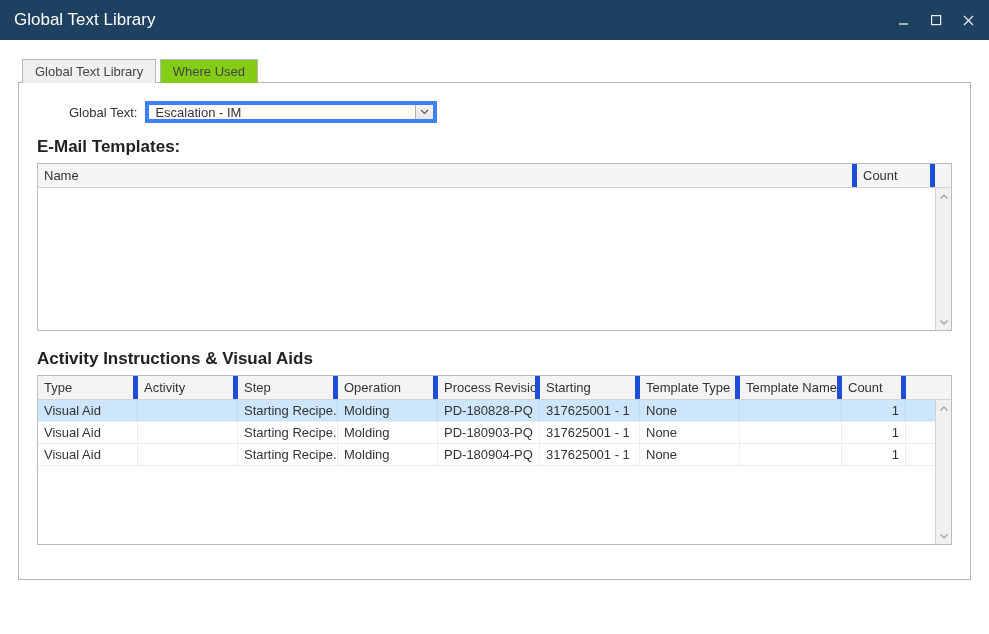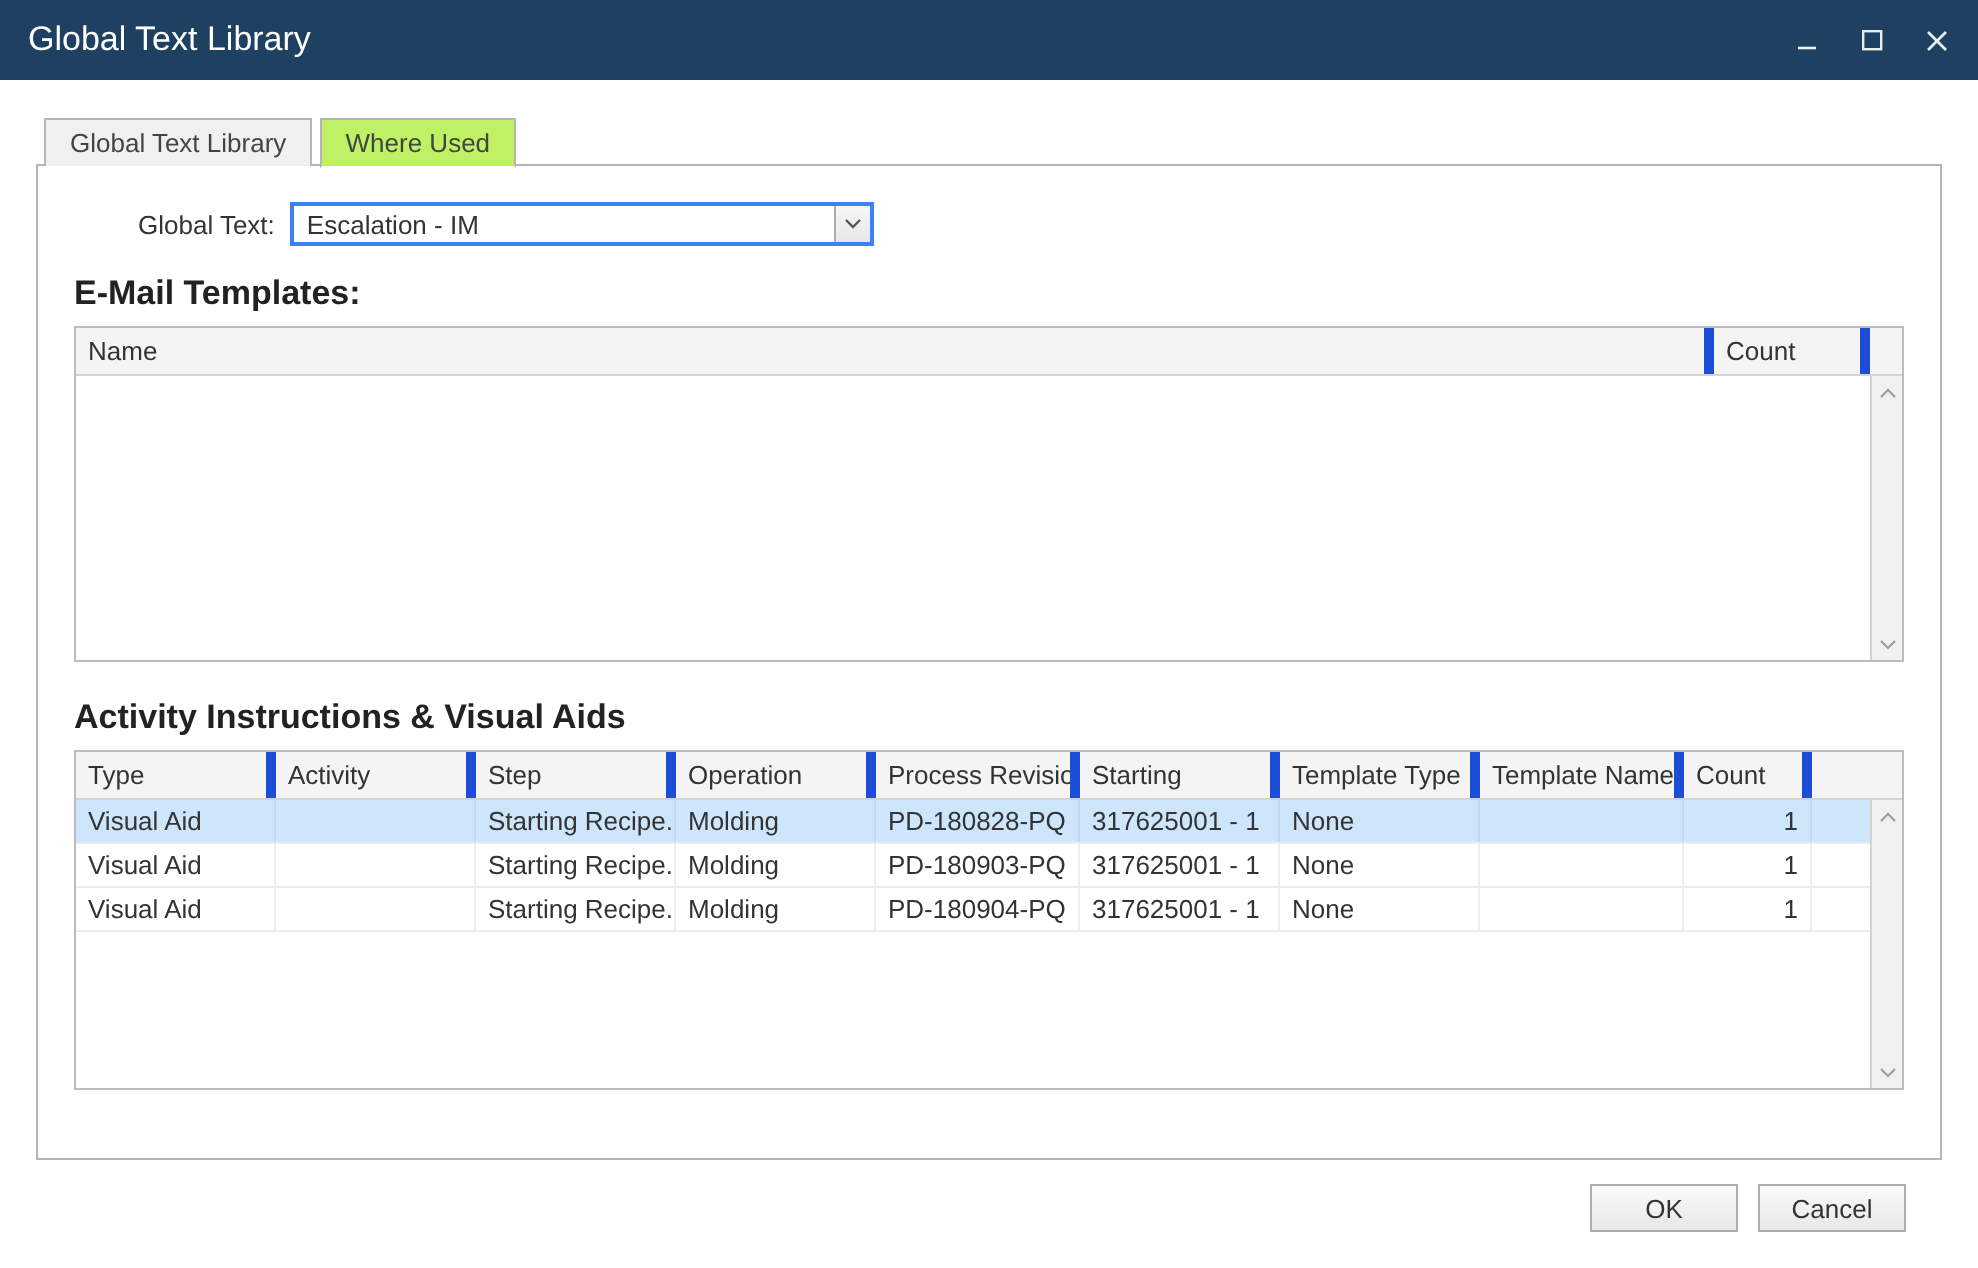--- a/index.html
+++ b/index.html
@@ -56,21 +56,21 @@
     border-bottom: none;
     background: #f0f0f0;
     color: #444;
     font-size: 13px;
     cursor: pointer;
     margin-right: 0px;
     position: relative;
     bottom: -1px;
   }
   .tab.active {
-    background: #bef264;
+    background: #84cc16;
     border-bottom: 1px solid #fff;
     z-index: 3;
   }
   .tab.inactive {
     margin-left: 4px;
   }
   .tab-content {
     border: 1px solid #b6b6b6;
     padding: 18px 18px 18px 18px;
     position: relative;
@@ -84,21 +84,21 @@
     margin-left: 32px;
   }
   .field-label {
     font-size: 13px;
     color: #333;
   }
   .dropdown {
     position: relative;
     width: 292px;
     height: 22px;
-    border: 2px solid #3b82f6;
+    border: 4px solid #3b82f6;
     background: #fff;
     display: flex;
     align-items: center;
     padding: 0 6px;
   }
   .dropdown-value {
     flex: 1;
     font-size: 13px;
     color: #333;
   }
@@ -355,18 +355,14 @@
         <div class="scroll-arrow bottom">
           <svg width="8" height="5" viewBox="0 0 8 5">
               <polyline points="0.5,0.5 4,4 7.5,0.5" fill="none" stroke="currentColor" stroke-width="1.1"></polyline>
             </svg>
         </div>
       </div>
     </div>
 
   </div>
 
-  <div class="footer">
-    <div class="btn">OK</div>
-    <div class="btn">Cancel</div>
-  </div>
 
 </div>
 
 </body></html>

